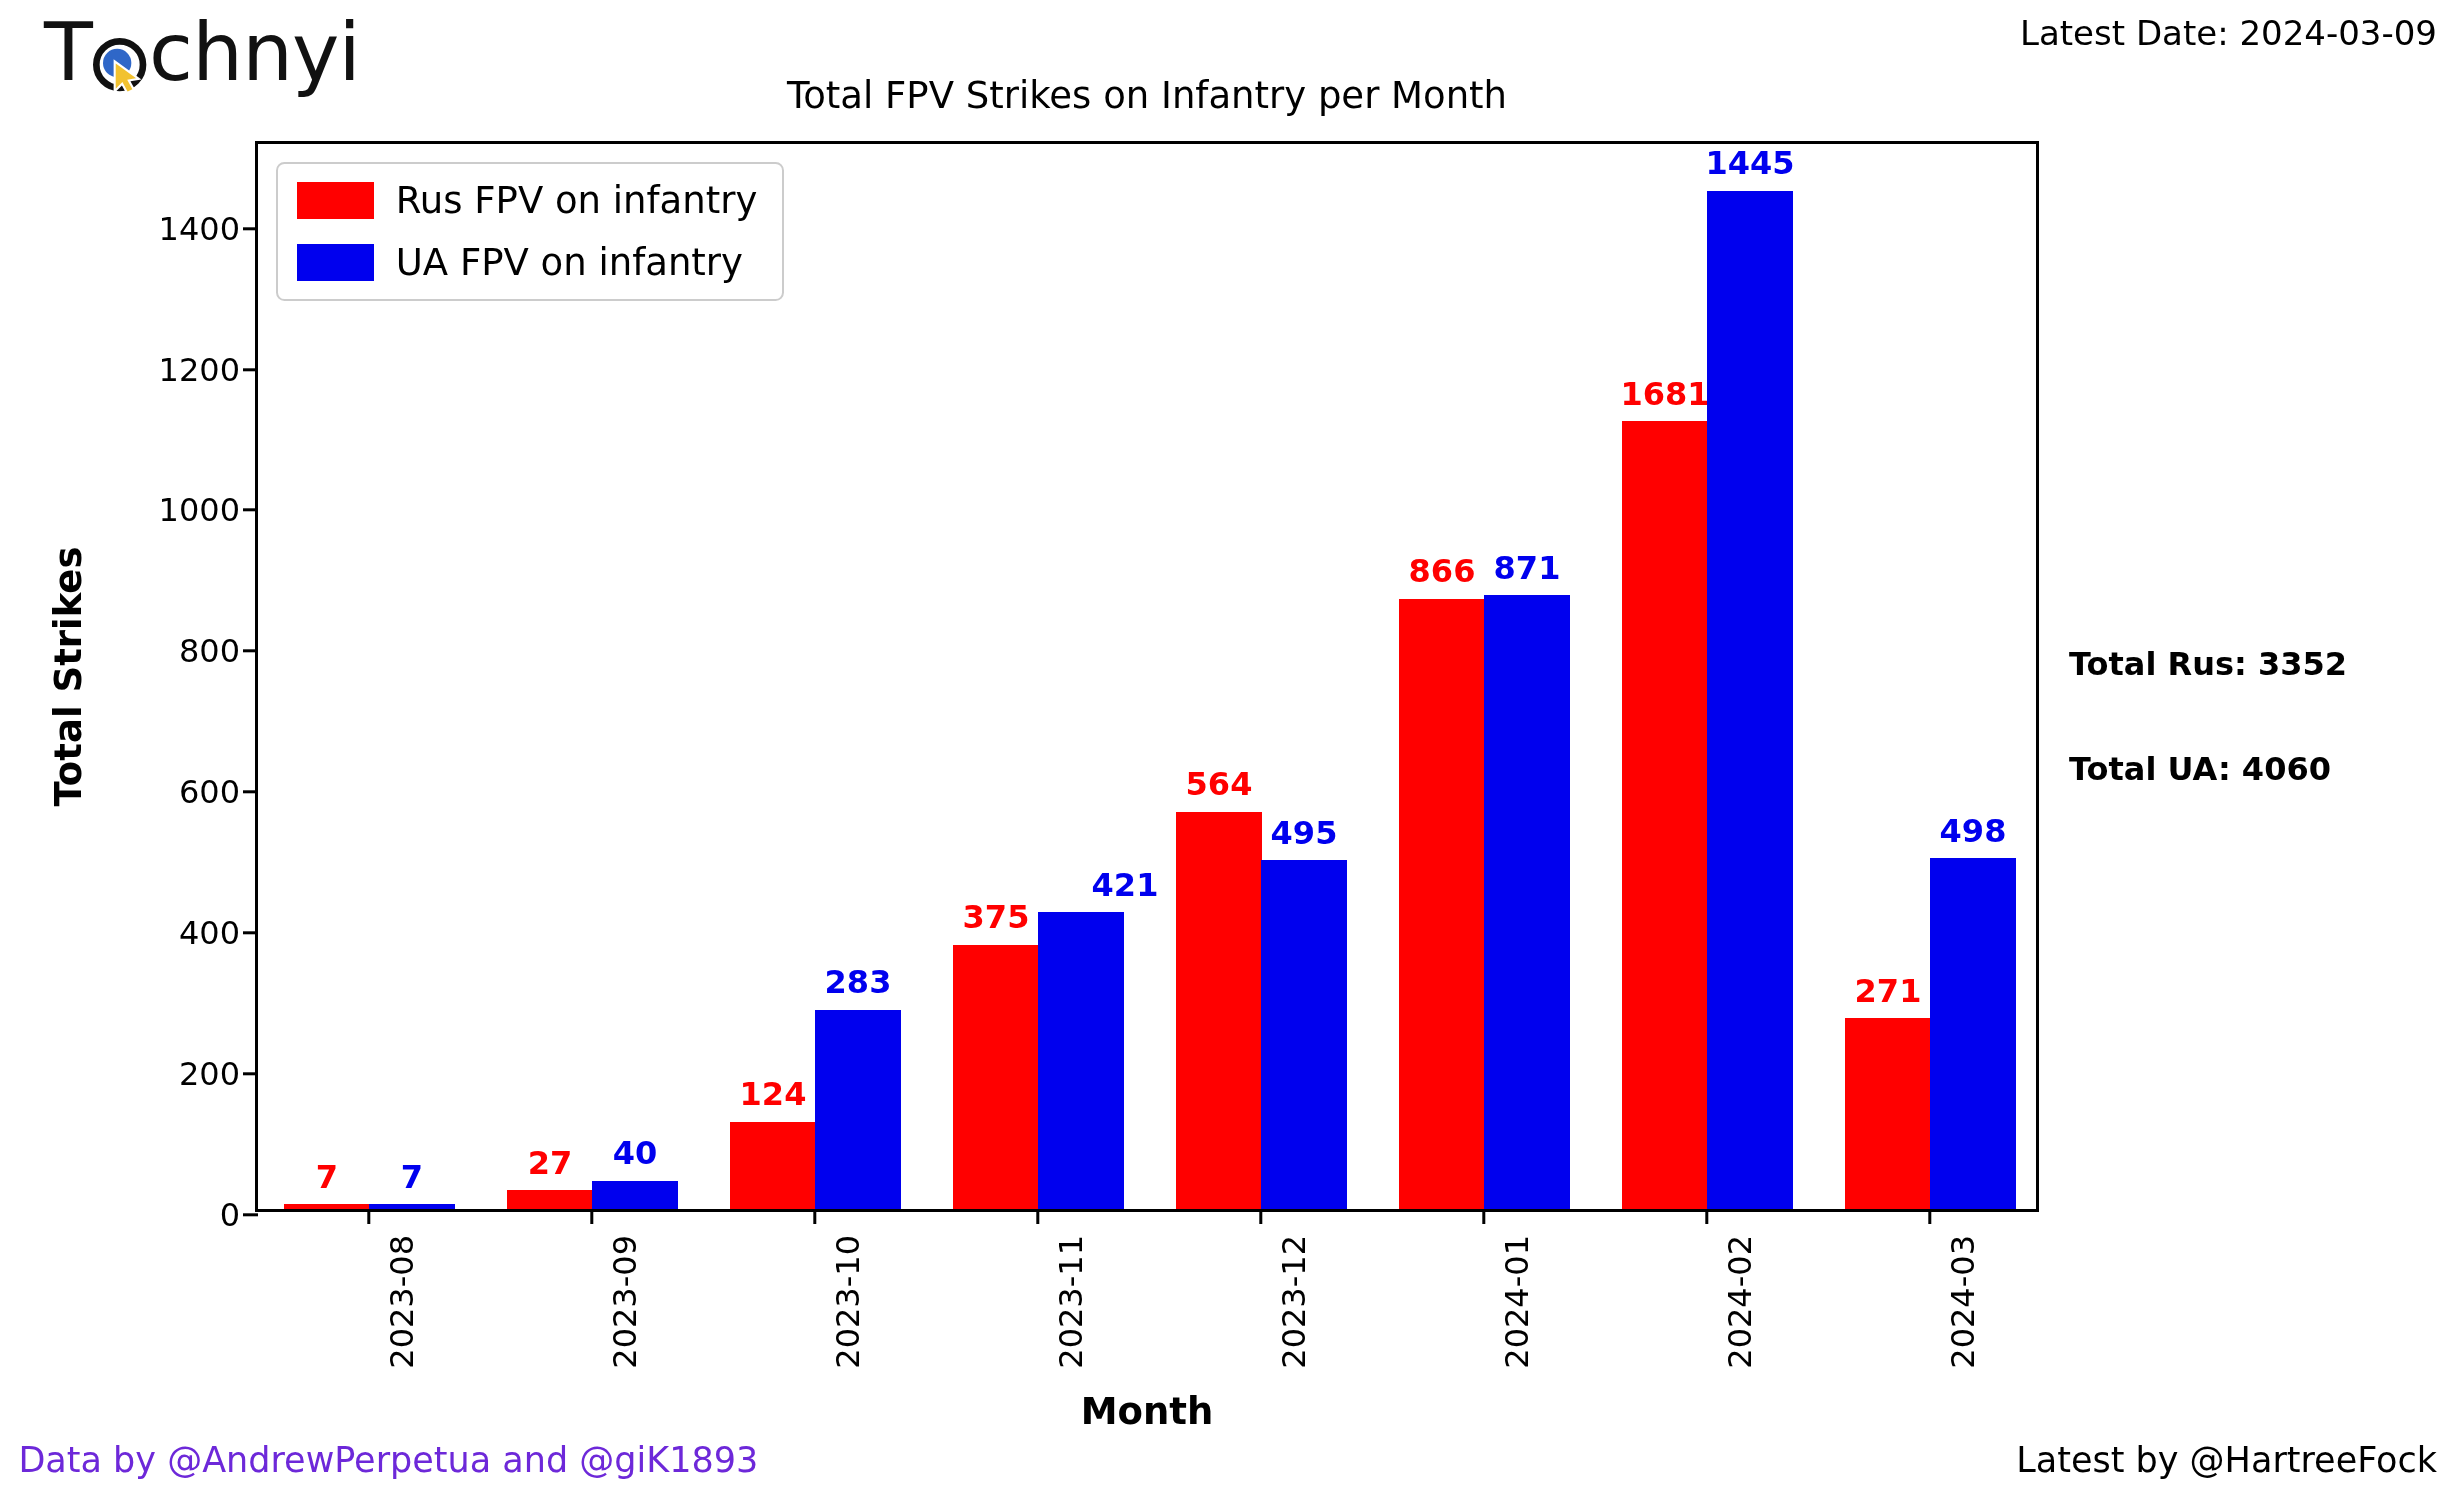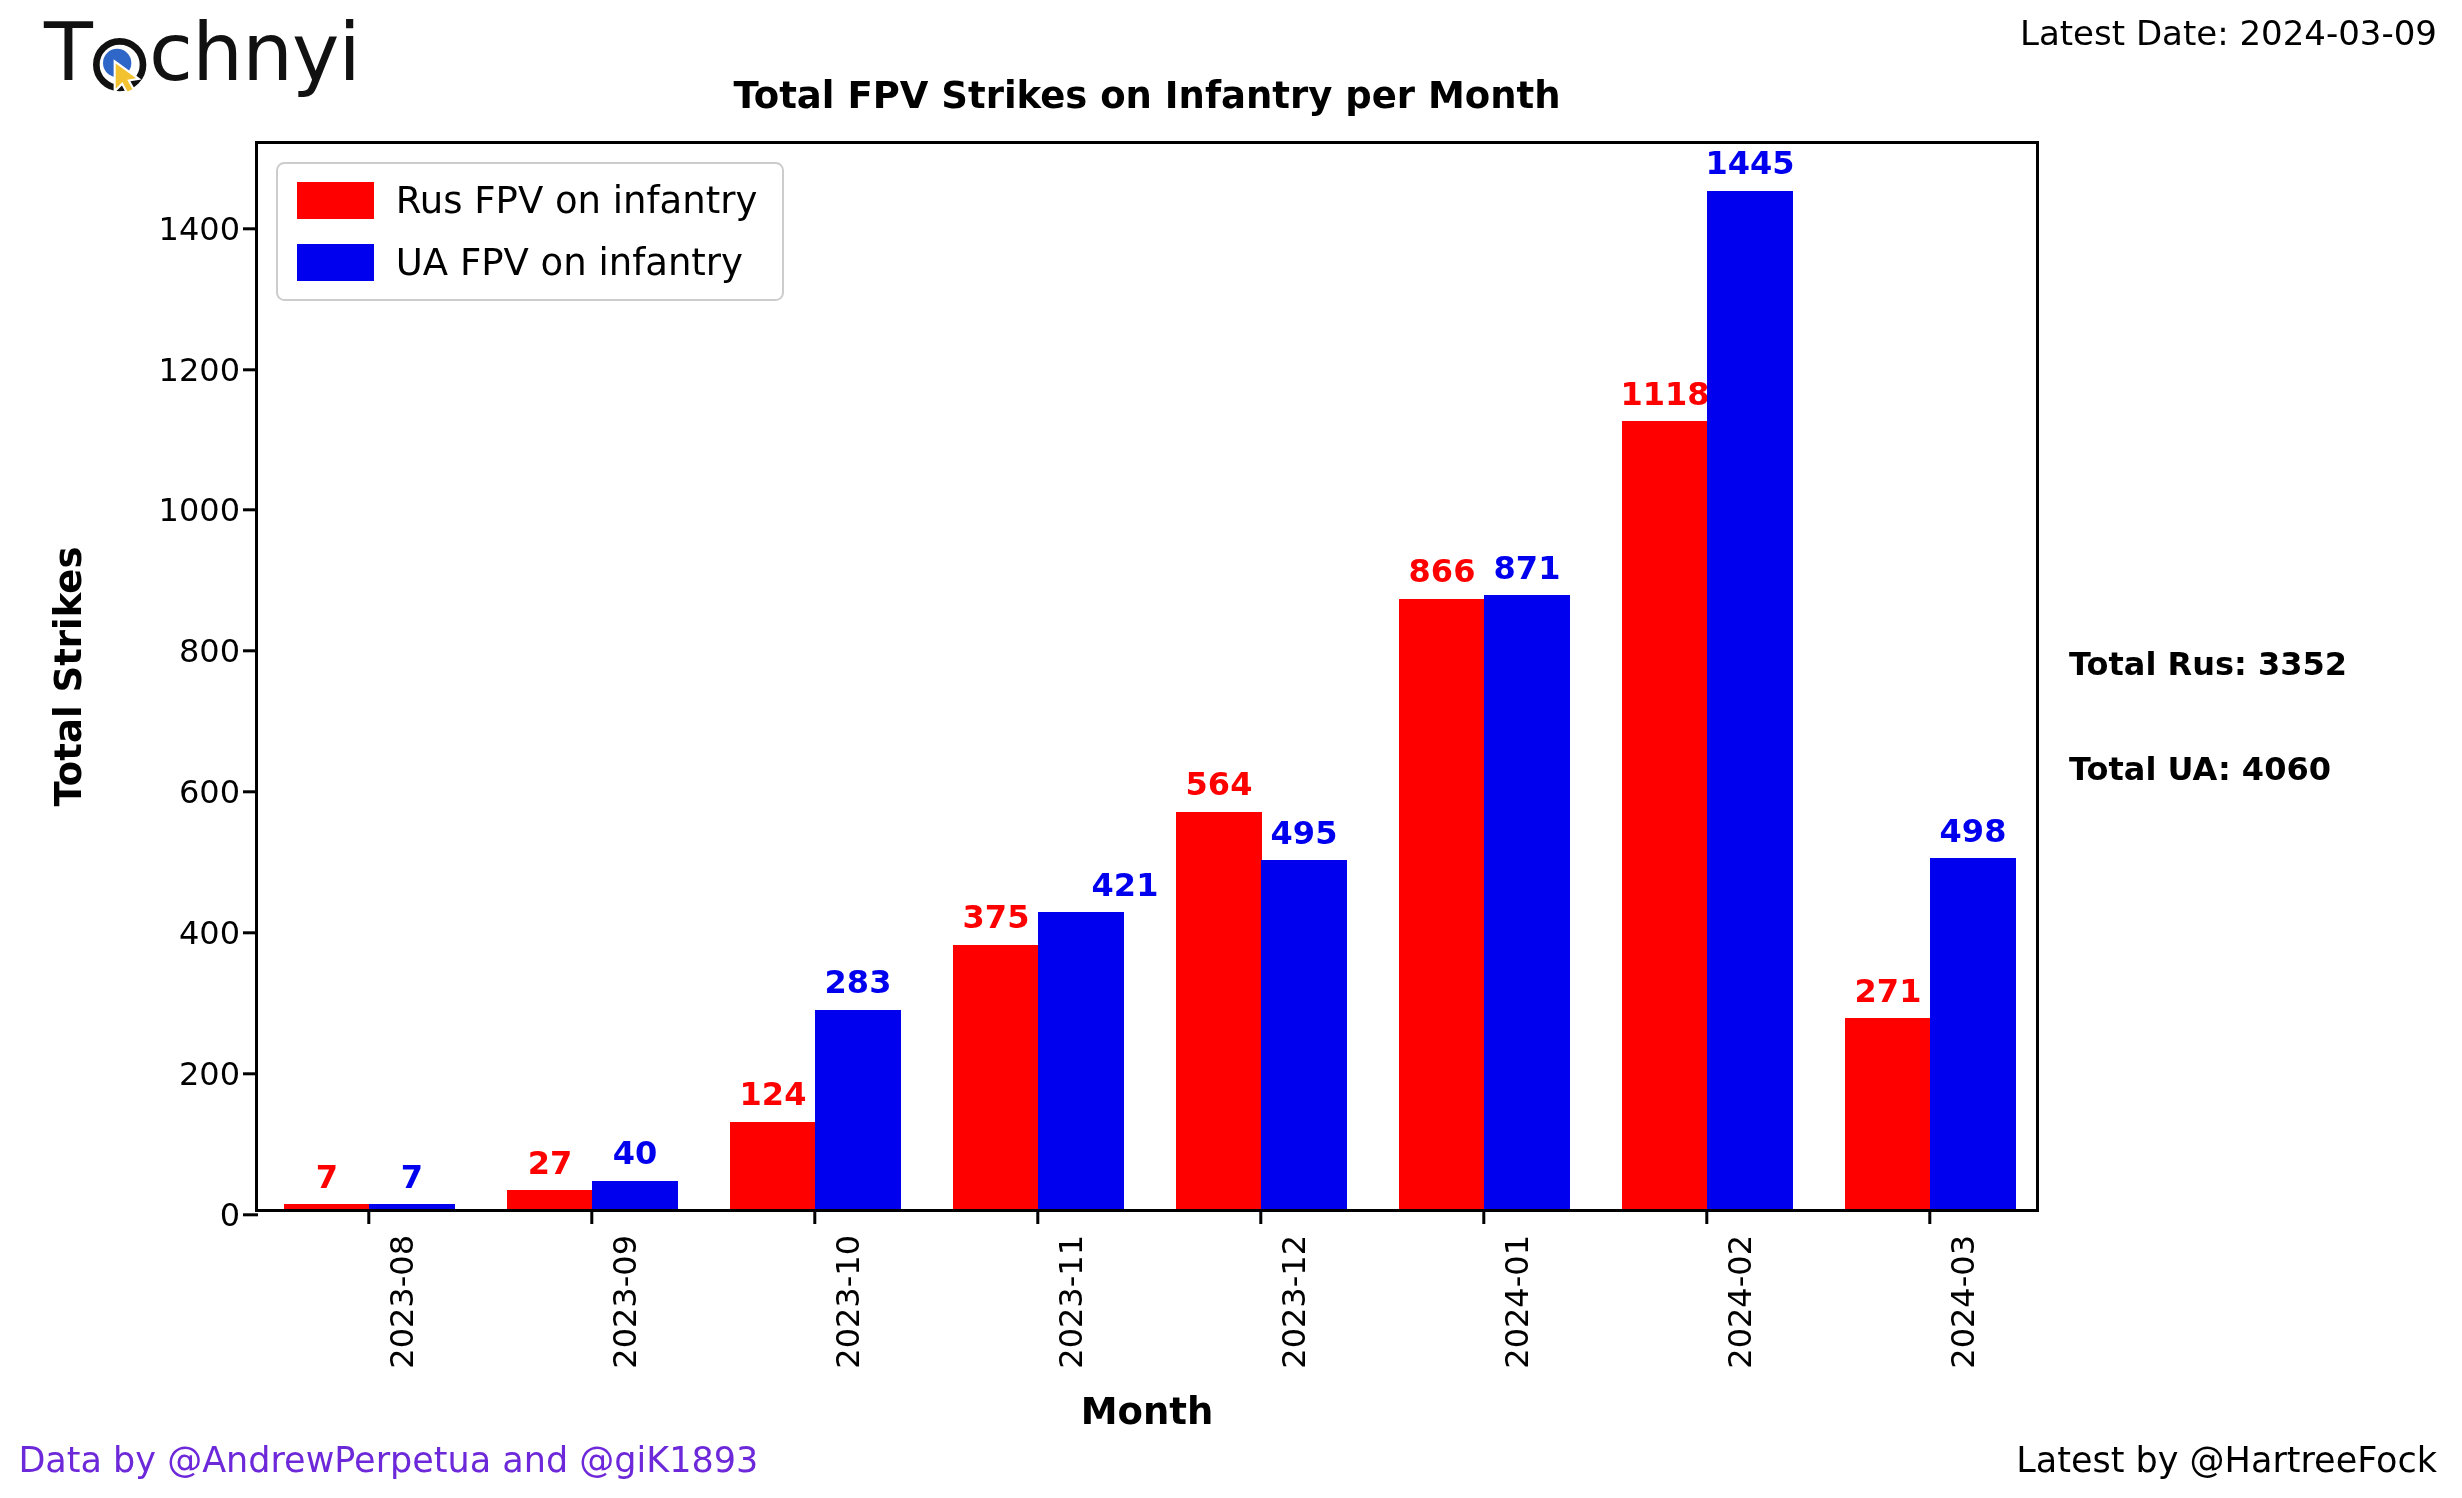--- a/index.html
+++ b/index.html
@@ -58,21 +58,21 @@
     font-family: "DejaVu Sans", sans-serif;
     white-space: nowrap;
   }
   #chart-title {
     position: absolute;
     left: 255px;
     width: 1784px;
     top: 74px;
     text-align: center;
     font-size: 37px;
-    font-weight: bold;
+    font-weight: normal;
     color: #000000;
     font-family: "DejaVu Sans", sans-serif;
     white-space: nowrap;
   }
   #footer-left {
     position: absolute;
     left: 18.4px;
     bottom: 18.4px;
     font-size: 35px;
     color: #6d28d9;
@@ -298,21 +298,21 @@
         <div class="bar-label rus" style="left: 961px; bottom: 406px;">564</div>
         <div class="bar ua" title="2023-12 UA FPV on infantry: 495" style="left: 1003px; width: 86px; height: 349px;"></div>
         <div class="bar-label ua" style="left: 1046px; bottom: 357px;">495</div>
         <div class="xtick-mark" style="left: 1226px;"></div>
         <div class="bar rus" title="2024-01 Rus FPV on infantry: 866" style="left: 1141px; width: 86px; height: 610px;"></div>
         <div class="bar-label rus" style="left: 1184px; bottom: 619px;">866</div>
         <div class="bar ua" title="2024-01 UA FPV on infantry: 871" style="left: 1226px; width: 86px; height: 614px;"></div>
         <div class="bar-label ua" style="left: 1269px; bottom: 622px;">871</div>
         <div class="xtick-mark" style="left: 1449px;"></div>
         <div class="bar rus" title="2024-02 Rus FPV on infantry: 1118" style="left: 1364px; width: 86px; height: 788px;"></div>
-        <div class="bar-label rus" style="left: 1407px; bottom: 796px;">1118</div>
+        <div class="bar-label rus" style="left: 1407px; bottom: 796px;">1681</div>
         <div class="bar ua" title="2024-02 UA FPV on infantry: 1445" style="left: 1449px; width: 86px; height: 1018px;"></div>
         <div class="bar-label ua" style="left: 1492px; bottom: 1027px;">1445</div>
         <div class="xtick-mark" style="left: 1672px;"></div>
         <div class="bar rus" title="2024-03 Rus FPV on infantry: 271" style="left: 1587px; width: 86px; height: 191px;"></div>
         <div class="bar-label rus" style="left: 1630px; bottom: 199px;">271</div>
         <div class="bar ua" title="2024-03 UA FPV on infantry: 498" style="left: 1672px; width: 86px; height: 351px;"></div>
         <div class="bar-label ua" style="left: 1715px; bottom: 359px;">498</div>
       </div>
 
     <div id="legend">

